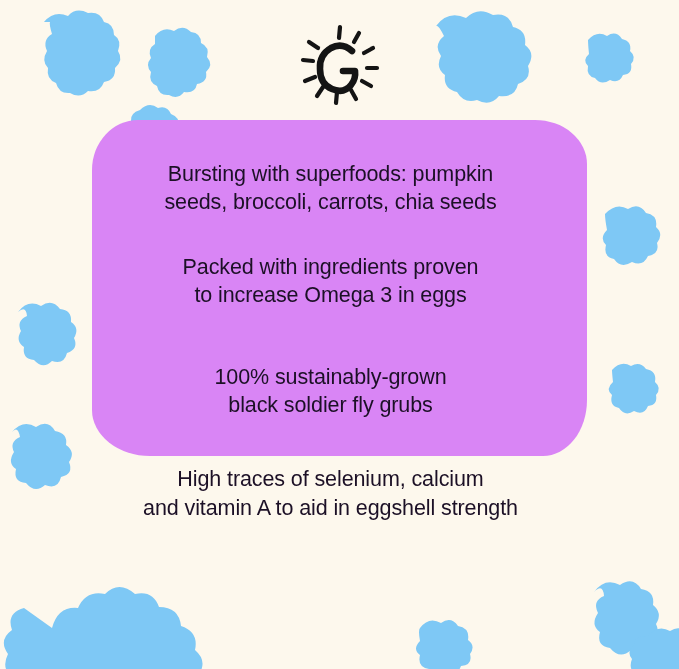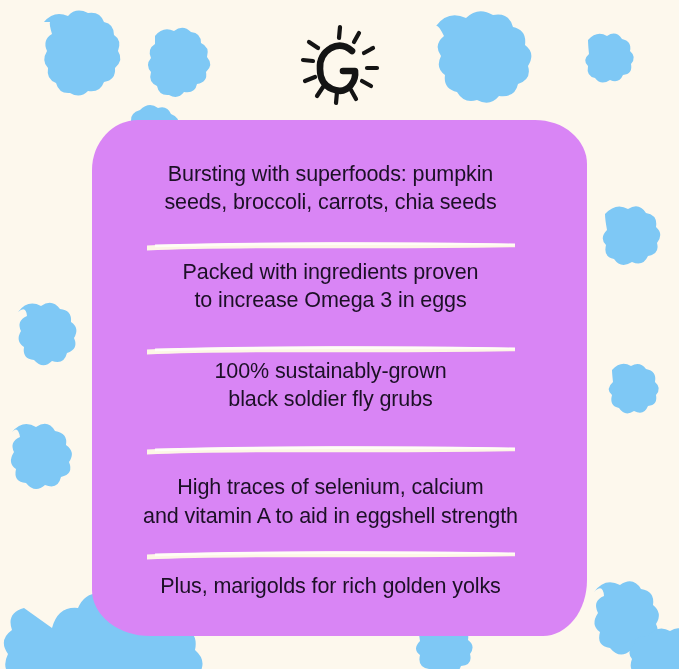--- a/index.html
+++ b/index.html
@@ -35,21 +35,21 @@
     width: 82px;
     height: 82px;
   }
 
   
   #card {
     position: absolute;
     left: 92px;
     top: 120px;
     width: 495px;
-    height: 516px;
+    height: 336px;
     background: #d985f5;
     border-radius: 46px 52px 44px 58px / 50px 44px 56px 46px;
     box-sizing: border-box;
     padding: 28px 18px 14px 0;
     display: flex;
     flex-direction: column;
     align-items: center;
   }
 
   .claim {
@@ -57,22 +57,22 @@
     text-align: center;
     color: #1c1026;
     font-size: 21.5px;
     line-height: 1.32;
     letter-spacing: -0.1px;
     font-weight: 400;
     white-space: pre-line;
   }
 
   .claim-1 { margin-top: 12px; }
-  .claim-2 { margin-top: 5px; }
-  .claim-3 { margin-top: 0; }
+  .claim-2 { margin-top: 14px; }
+  .claim-3 { margin-top: 25px; }
   .claim-4 { margin-top: 16px; }
   .claim-5 { margin-top: 10px; }
 
   
   .divider {
     width: 372px;
     height: 14px;
     margin: 0;
     display: block;
   }
@@ -165,17 +165,16 @@
     </svg>
 
     <div class="claim claim-4">High traces of selenium, calcium
 and vitamin A to aid in eggshell strength</div>
 
     <svg class="divider divider-4" viewBox="0 0 372 14" preserveAspectRatio="none">
       <path fill="#fdf6e6" d="M2 6.5 q60-2.6 180-2.9 q110-0.3 188 1.4 l0 3.2 q-80 1.3-188 1.0 q-122-0.3-180 2.4 z"></path>
       <path fill="#fffdf6" d="M10 5.6 q80-2.2 176-2.3 q108-0.1 184 1.2 l0 2.0 q-78-0.6-184-0.4 q-96 0.2-176 2.1 z"></path>
     </svg>
 
-    <div class="claim claim-5">Plus, marigolds for rich golden yolks</div>
 
   </div>
 
 </div>
 
 </body></html>

